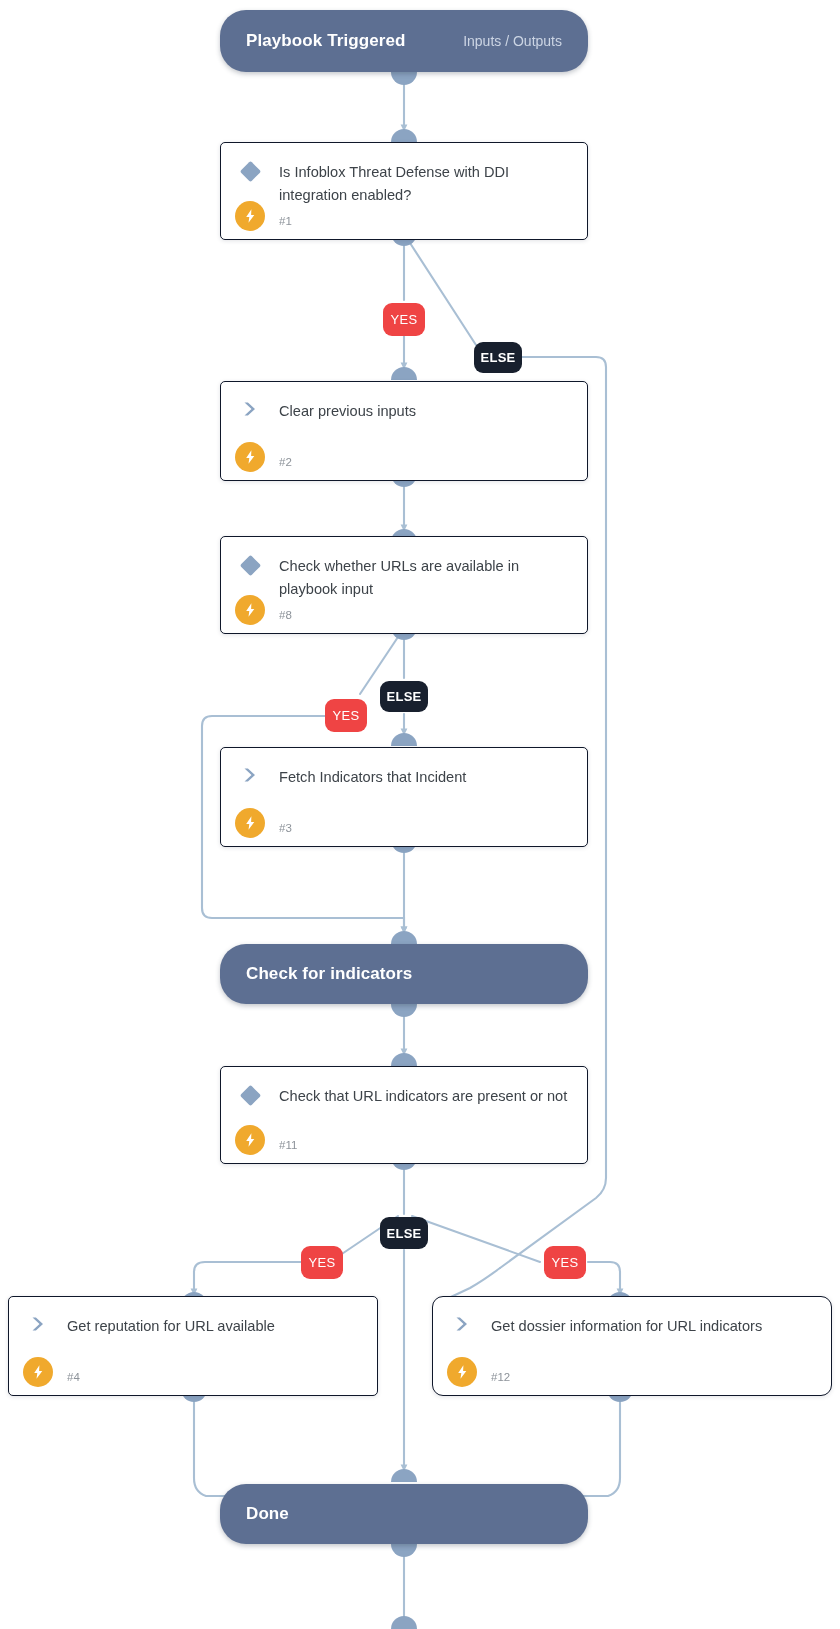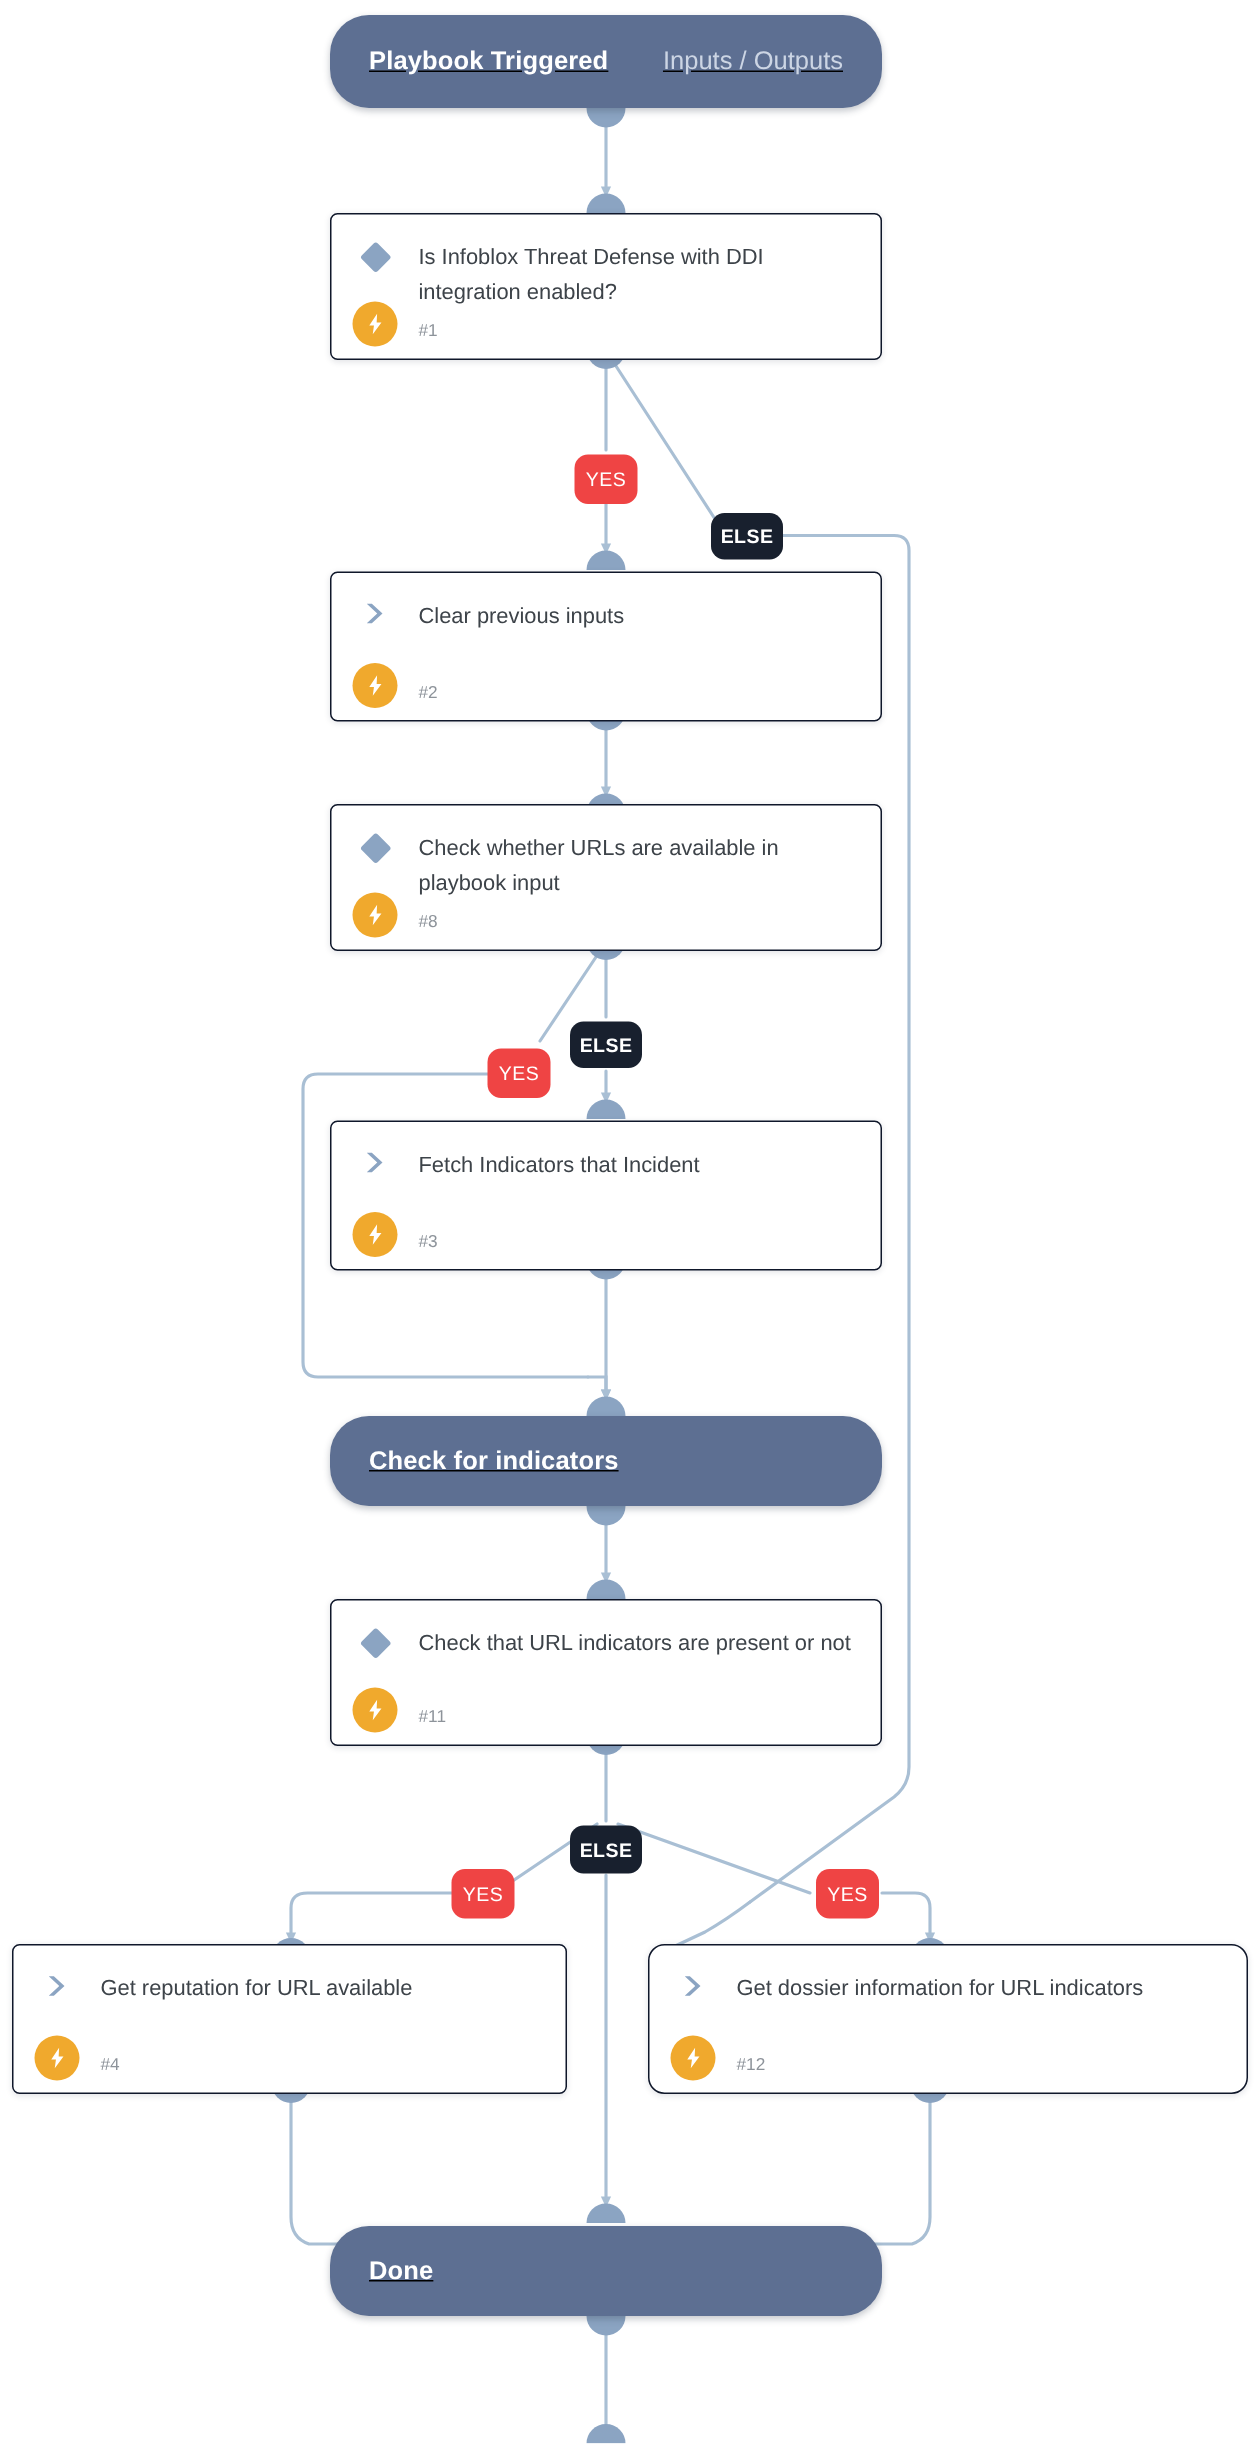--- a/index.html
+++ b/index.html
@@ -25,33 +25,32 @@
   
   .pill {
     position: absolute;
     background: #5d6f92;
     border-radius: 26px;
     display: flex;
     align-items: center;
     padding: 0 26px;
     box-shadow: 0 2px 5px rgba(40,50,70,.28);
     z-index: 3;
-    text-decoration: underline;
   }
   .pill .pill-title {
     color: #ffffff;
     font-size: 17px;
     font-weight: bold;
     letter-spacing: .1px;
     white-space: nowrap;
   }
   .pill .pill-sub {
     margin-left: auto;
     color: #ccd5e4;
-    font-size: 17px;
+    font-size: 14px;
     white-space: nowrap;
   }
 
   
   .card {
     position: absolute;
     background: #ffffff;
     border: 1px solid #0f172a;
     border-radius: 5px;
     box-shadow: 0 1px 4px rgba(30,40,60,.13);

